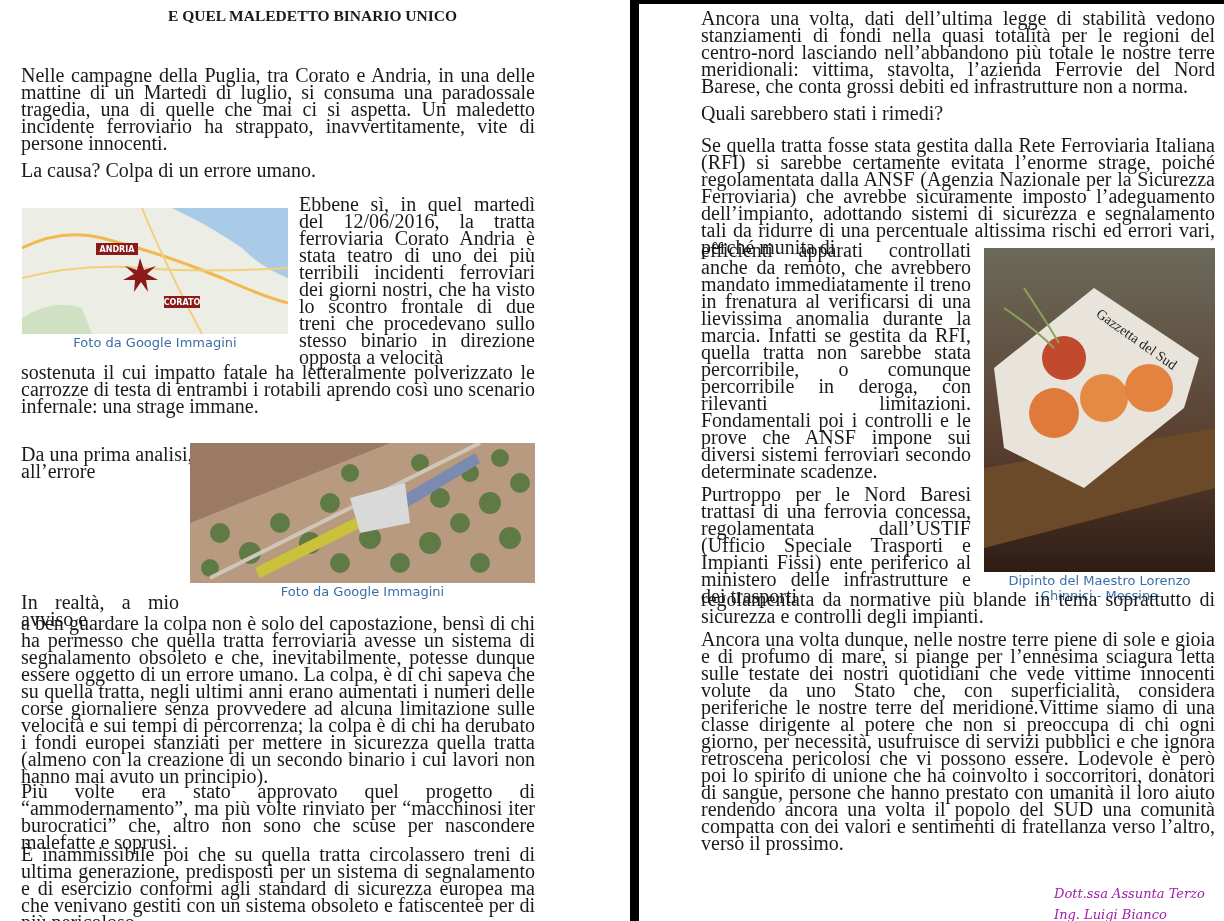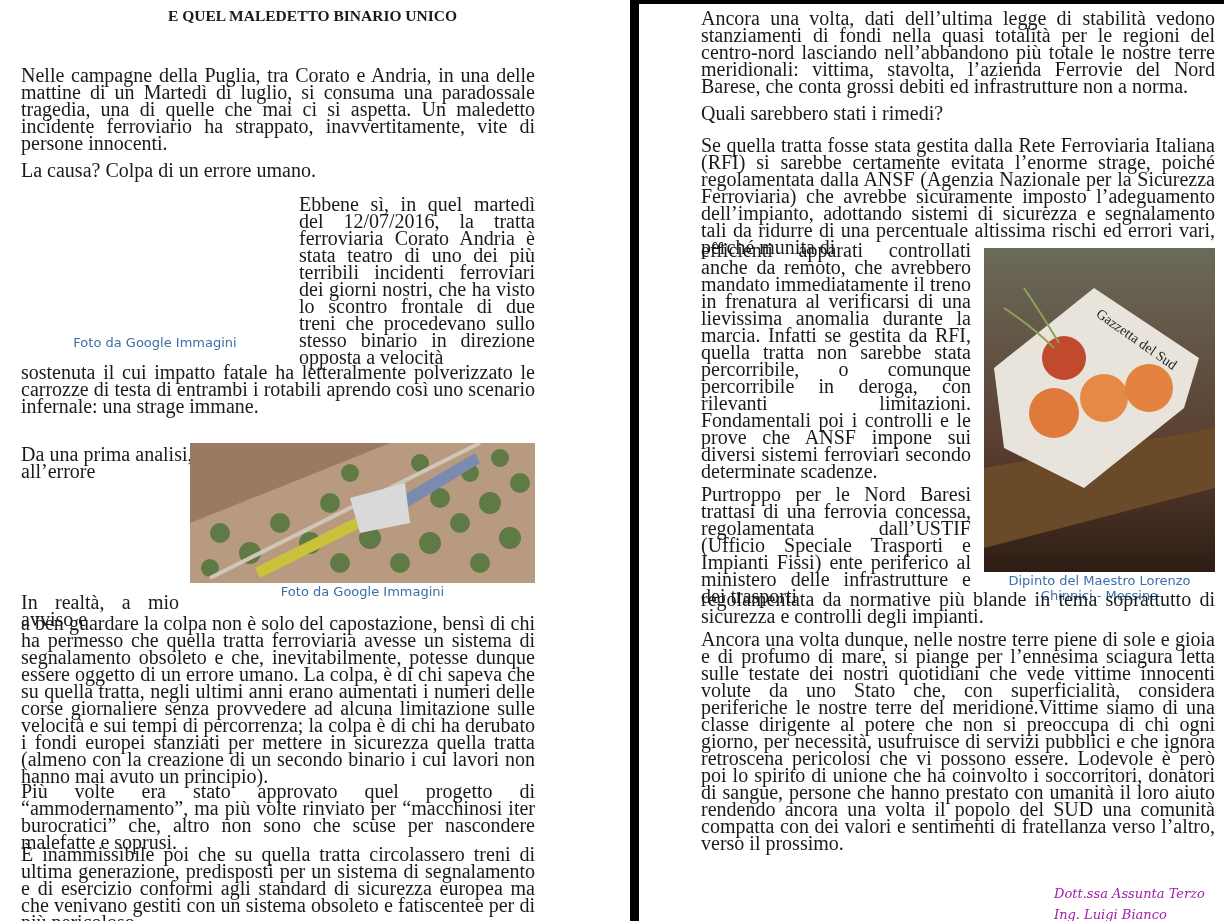--- a/index.html
+++ b/index.html
@@ -20,23 +20,38 @@
 <body>
 
 <div id="left-page" class="page">
   <div class="title" style="top:5px;left:20px;width:585px;">
     <div>E QUEL MALEDETTO BINARIO UNICO</div>
   </div>
 
   <div class="txt" style="left:21px;top:67px;width:514px;">Nelle campagne della Puglia, tra Corato e Andria, in una delle mattine di un Martedì di luglio, si consuma una paradossale tragedia, una di quelle che mai ci si aspetta. Un maledetto incidente ferroviario ha strappato, inavvertitamente, vite di persone innocenti.</div>
   <div class="txt" style="left:21px;top:162px;width:514px;">La causa? Colpa di un errore umano.</div>
 
+  <div class="figure" style="left:22px;top:208px;width:266px;height:126px;background:#eef0e8;">
+    <svg width="266" height="126" viewBox="0 0 266 126">
+      <rect x="0" y="0" width="266" height="126" fill="#eceee6"></rect>
+      <path d="M150,0 L266,0 L266,70 Q240,60 220,40 Q190,20 170,10 Z" fill="#a9cbe8"></path>
+      <path d="M0,110 Q30,90 60,100 L70,126 L0,126 Z" fill="#cfe1c2"></path>
+      <path d="M0,40 Q40,20 80,30 Q140,45 200,70 Q240,88 266,95" stroke="#f2b94a" stroke-width="3" fill="none"></path>
+      <path d="M0,70 Q60,55 120,60 Q180,65 266,60" stroke="#f4cf7a" stroke-width="2" fill="none"></path>
+      <path d="M120,0 Q140,50 180,126" stroke="#f4cf7a" stroke-width="2" fill="none"></path>
+      <polygon points="118,50 122,62 134,58 125,66 136,72 124,72 126,84 119,74 112,84 113,72 101,72 112,66 103,58 115,62" fill="#8b1a1a"></polygon>
+      <rect x="74" y="35" width="42" height="12" fill="#8b1a1a"></rect>
+      <text x="95" y="44" font-family="DejaVu Sans, sans-serif" font-size="8" font-weight="bold" fill="#fff" text-anchor="middle">ANDRIA</text>
+      <rect x="142" y="88" width="36" height="12" fill="#8b1a1a"></rect>
+      <text x="160" y="97" font-family="DejaVu Sans, sans-serif" font-size="8" font-weight="bold" fill="#fff" text-anchor="middle">CORATO</text>
+    </svg>
+  </div>
   <div class="caption" style="left:22px;top:335px;width:266px;">Foto da Google Immagini</div>
 
-  <div class="txt" style="left:299px;top:196px;width:236px;">Ebbene sì, in quel martedì del 12/07/2016, la tratta ferroviaria Corato Andria è stata teatro di uno dei più terribili incidenti ferroviari dei giorni nostri, che ha visto lo scontro frontale di due treni che procedevano sullo stesso binario in direzione opposta a velocità</div>
+  <div class="txt" style="left:299px;top:196px;width:236px;">Ebbene sì, in quel martedì del 12/06/2016, la tratta ferroviaria Corato Andria è stata teatro di uno dei più terribili incidenti ferroviari dei giorni nostri, che ha visto lo scontro frontale di due treni che procedevano sullo stesso binario in direzione opposta a velocità</div>
   <div class="txt" style="left:21px;top:364px;width:514px;">sostenuta il cui impatto fatale ha letteralmente polverizzato le carrozze di testa di entrambi i rotabili aprendo così uno scenario infernale: una strage immane.</div>
 
   <div class="txt jl" style="left:21px;top:405px;width:514px;margin-top:41px;">Da una prima analisi, la colpa è quella riconducibile, imputabile all’errore</div>
 
   <div class="figure" style="left:190px;top:443px;width:345px;height:140px;">
     <svg width="345" height="140" viewBox="0 0 345 140">
       <rect width="345" height="140" fill="#b89a80"></rect>
       <polygon points="0,0 200,0 0,80" fill="#9b7a64"></polygon>
       <g fill="#5f7a45">
         <circle cx="30" cy="90" r="10"></circle>

